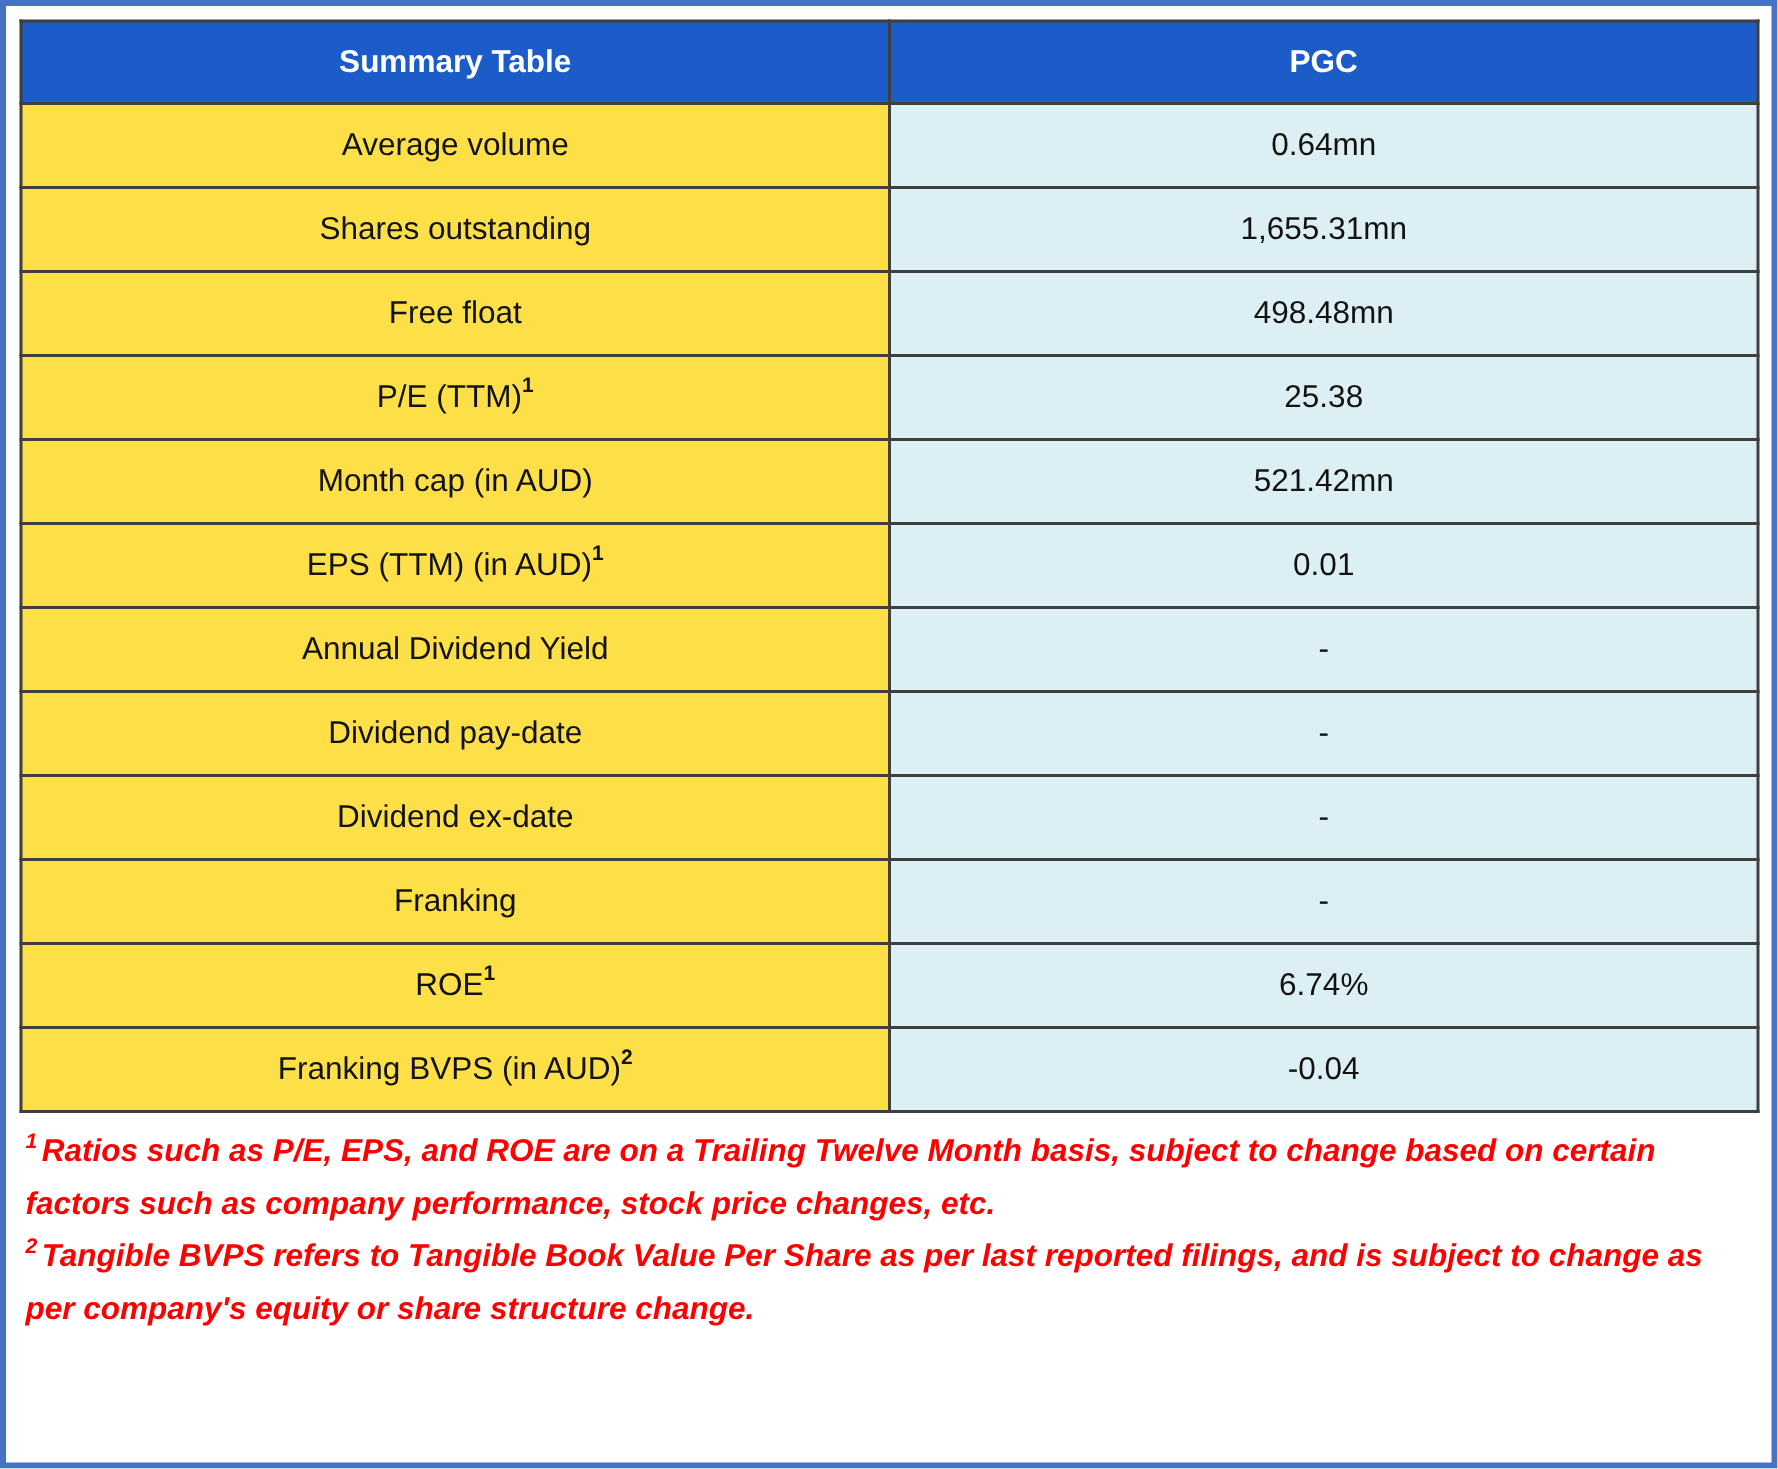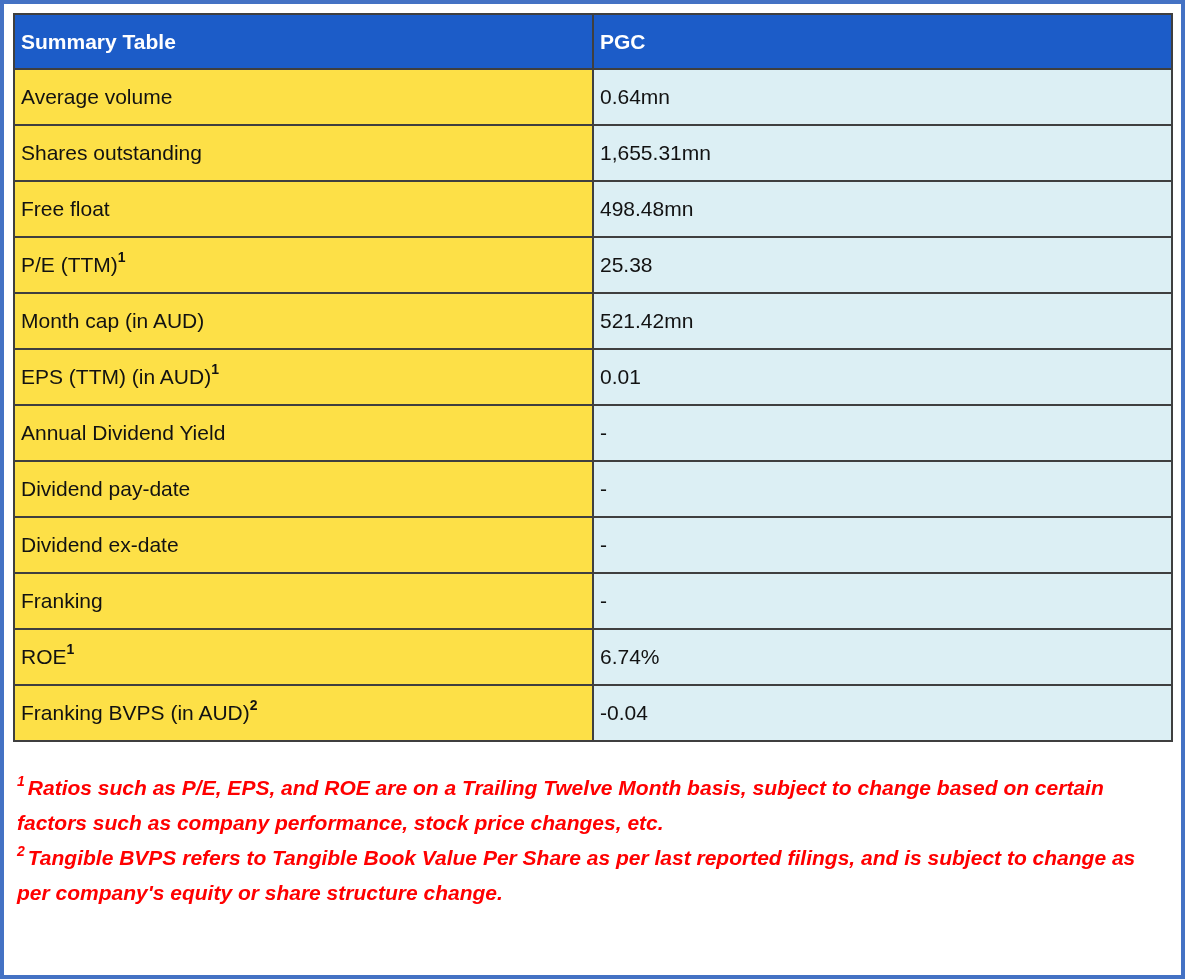--- a/index.html
+++ b/index.html
@@ -24,21 +24,21 @@
     padding:9px 8px 6px 9px;
     overflow:hidden;
   }
   table.summary{
     width:100%;
     border-collapse:collapse;
     table-layout:fixed;
   }
   table.summary th, table.summary td{
     border:2px solid var(--cell-border);
-    text-align:left;
+    text-align:center;
     vertical-align:middle;
     height:56px;
     font-size:21px;
     line-height:1.1;
     padding:2px 6px;
   }
   table.summary th{
     background:var(--header-bg);
     color:#ffffff;
     font-weight:bold;
@@ -48,21 +48,20 @@
   td.value-cell{ background:var(--value-bg); }
   sup.marker{
     font-size:14px;
     font-weight:bold;
     line-height:0;
     position:relative;
     top:-2px;
   }
   .footnotes{
     padding:8px 4px 0 4px;
-    margin-top:20px;
   }
   .footnote{
     color:var(--footnote-red);
     font-weight:bold;
     font-style:italic;
     font-size:21px;
     line-height:35px;
   }
   .footnote sup.marker{
     font-size:14px;

